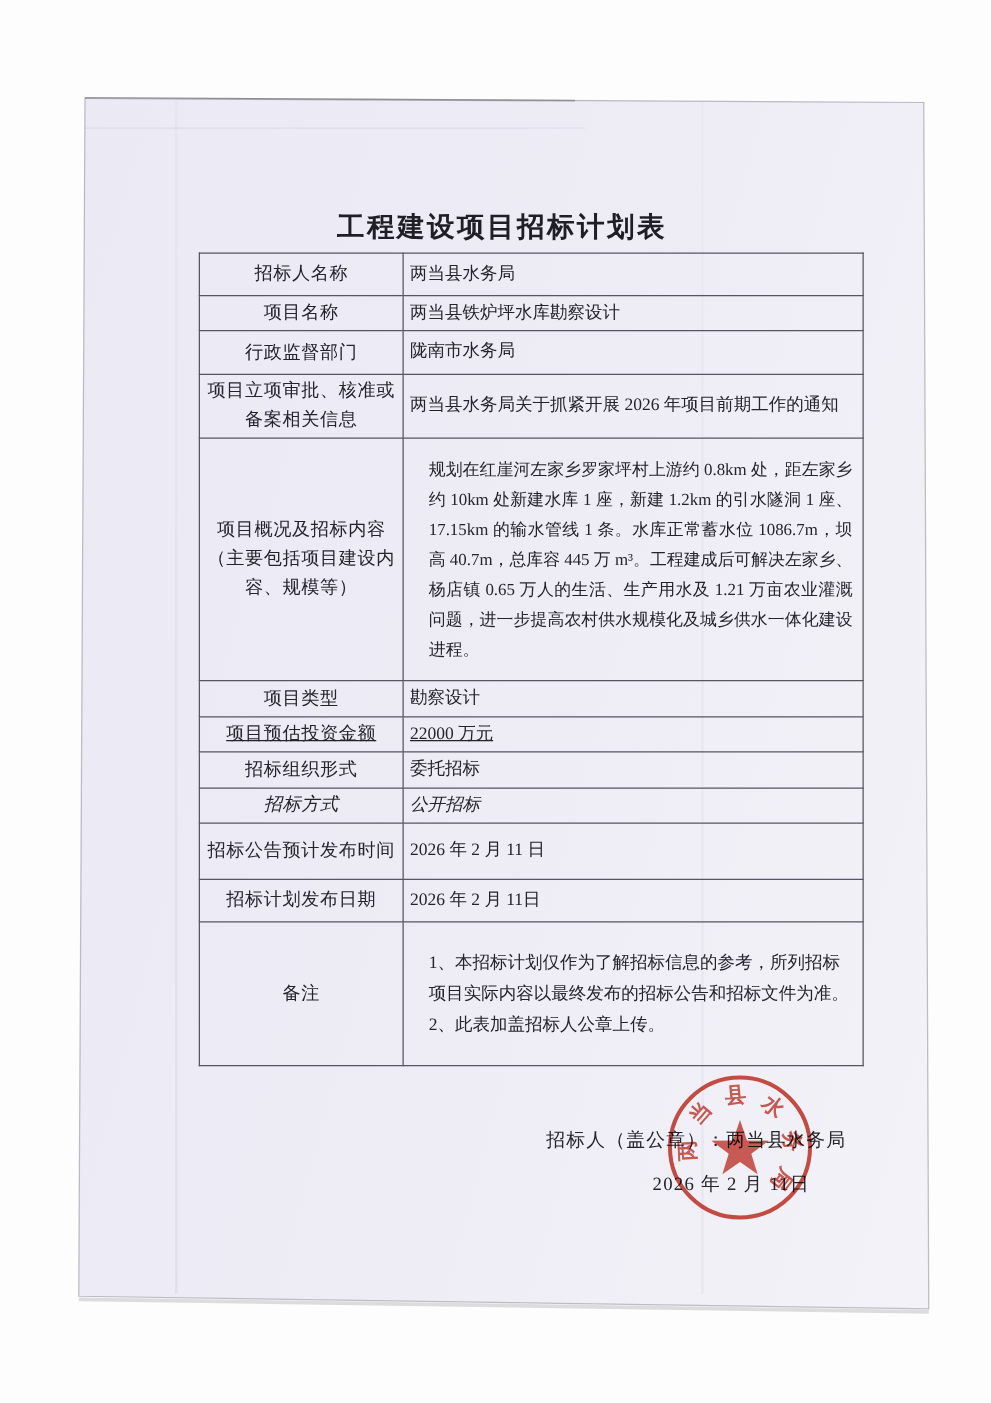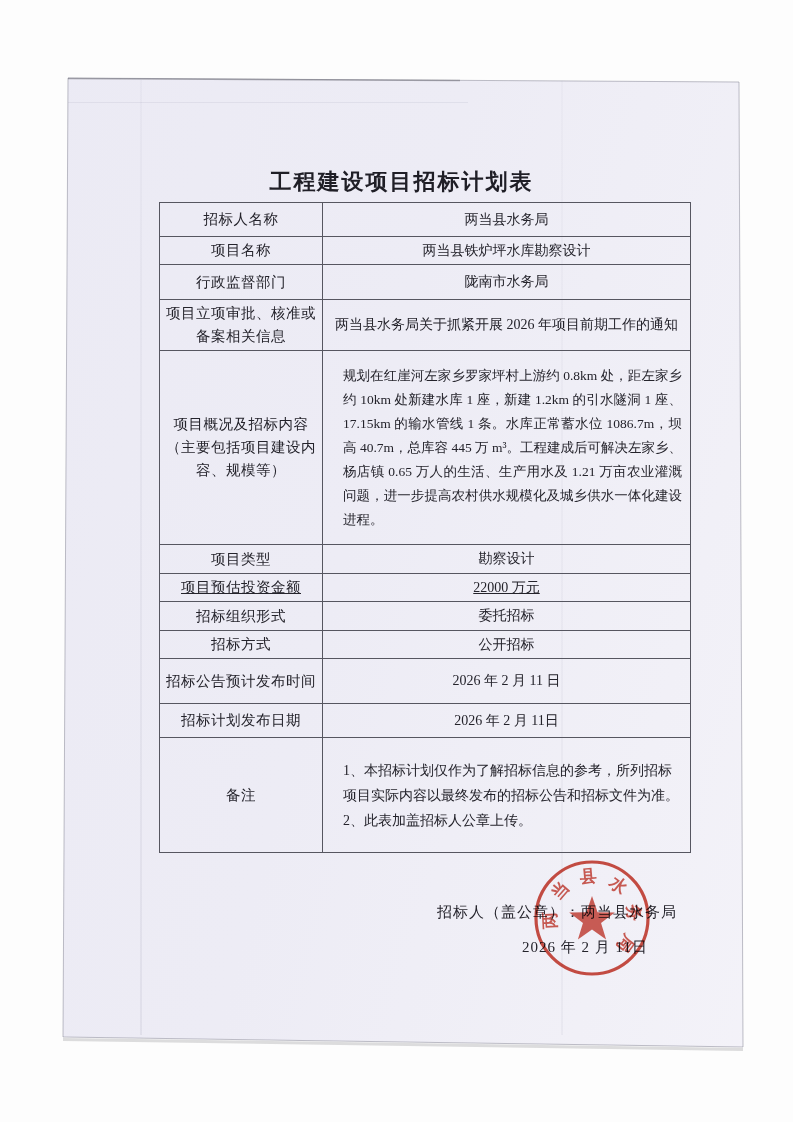--- a/index.html
+++ b/index.html
@@ -33,21 +33,21 @@
   .plan-table td{
     border:1px solid #565660;
     padding:2px 5px;
     vertical-align:middle;
   }
   .label-cell{
     width:152px;text-align:center;font-size:14.5px;letter-spacing:0.5px;
     white-space:pre-line;line-height:23px;
   }
   .value-cell{
-    width:357px;text-align:center;font-size:14px;line-height:22px;
+    width:357px;text-align:left;font-size:14px;line-height:22px;
   }
   .value-cell.left{
     text-align:justify;font-size:13.5px;line-height:24px;padding:6px 8px 6px 20px;
   }
   .value-cell .remark-line{text-align:left;line-height:25px;font-size:14px;}
   .footer-sig{
     position:absolute;left:437px;top:903px;font-size:15px;color:#24232b;
     letter-spacing:1px;white-space:nowrap;
   }
   .footer-date{
@@ -105,21 +105,21 @@
             <td class="value-cell">勘察设计</td>
           </tr>
           <tr style="height: 19px; text-decoration: underline;">
             <td class="label-cell">项目预估投资金额</td>
             <td class="value-cell">22000 万元</td>
           </tr>
           <tr style="height: 29px;">
             <td class="label-cell">招标组织形式</td>
             <td class="value-cell">委托招标</td>
           </tr>
-          <tr style="height: 16px;">
+          <tr style="height: 16px; font-style: italic;">
             <td class="label-cell">招标方式</td>
             <td class="value-cell">公开招标</td>
           </tr>
           <tr style="height: 45px;">
             <td class="label-cell">招标公告预计发布时间</td>
             <td class="value-cell">2026 年 2 月 11 日</td>
           </tr>
           <tr style="height: 34px;">
             <td class="label-cell">招标计划发布日期</td>
             <td class="value-cell">2026 年 2 月 11日</td>

